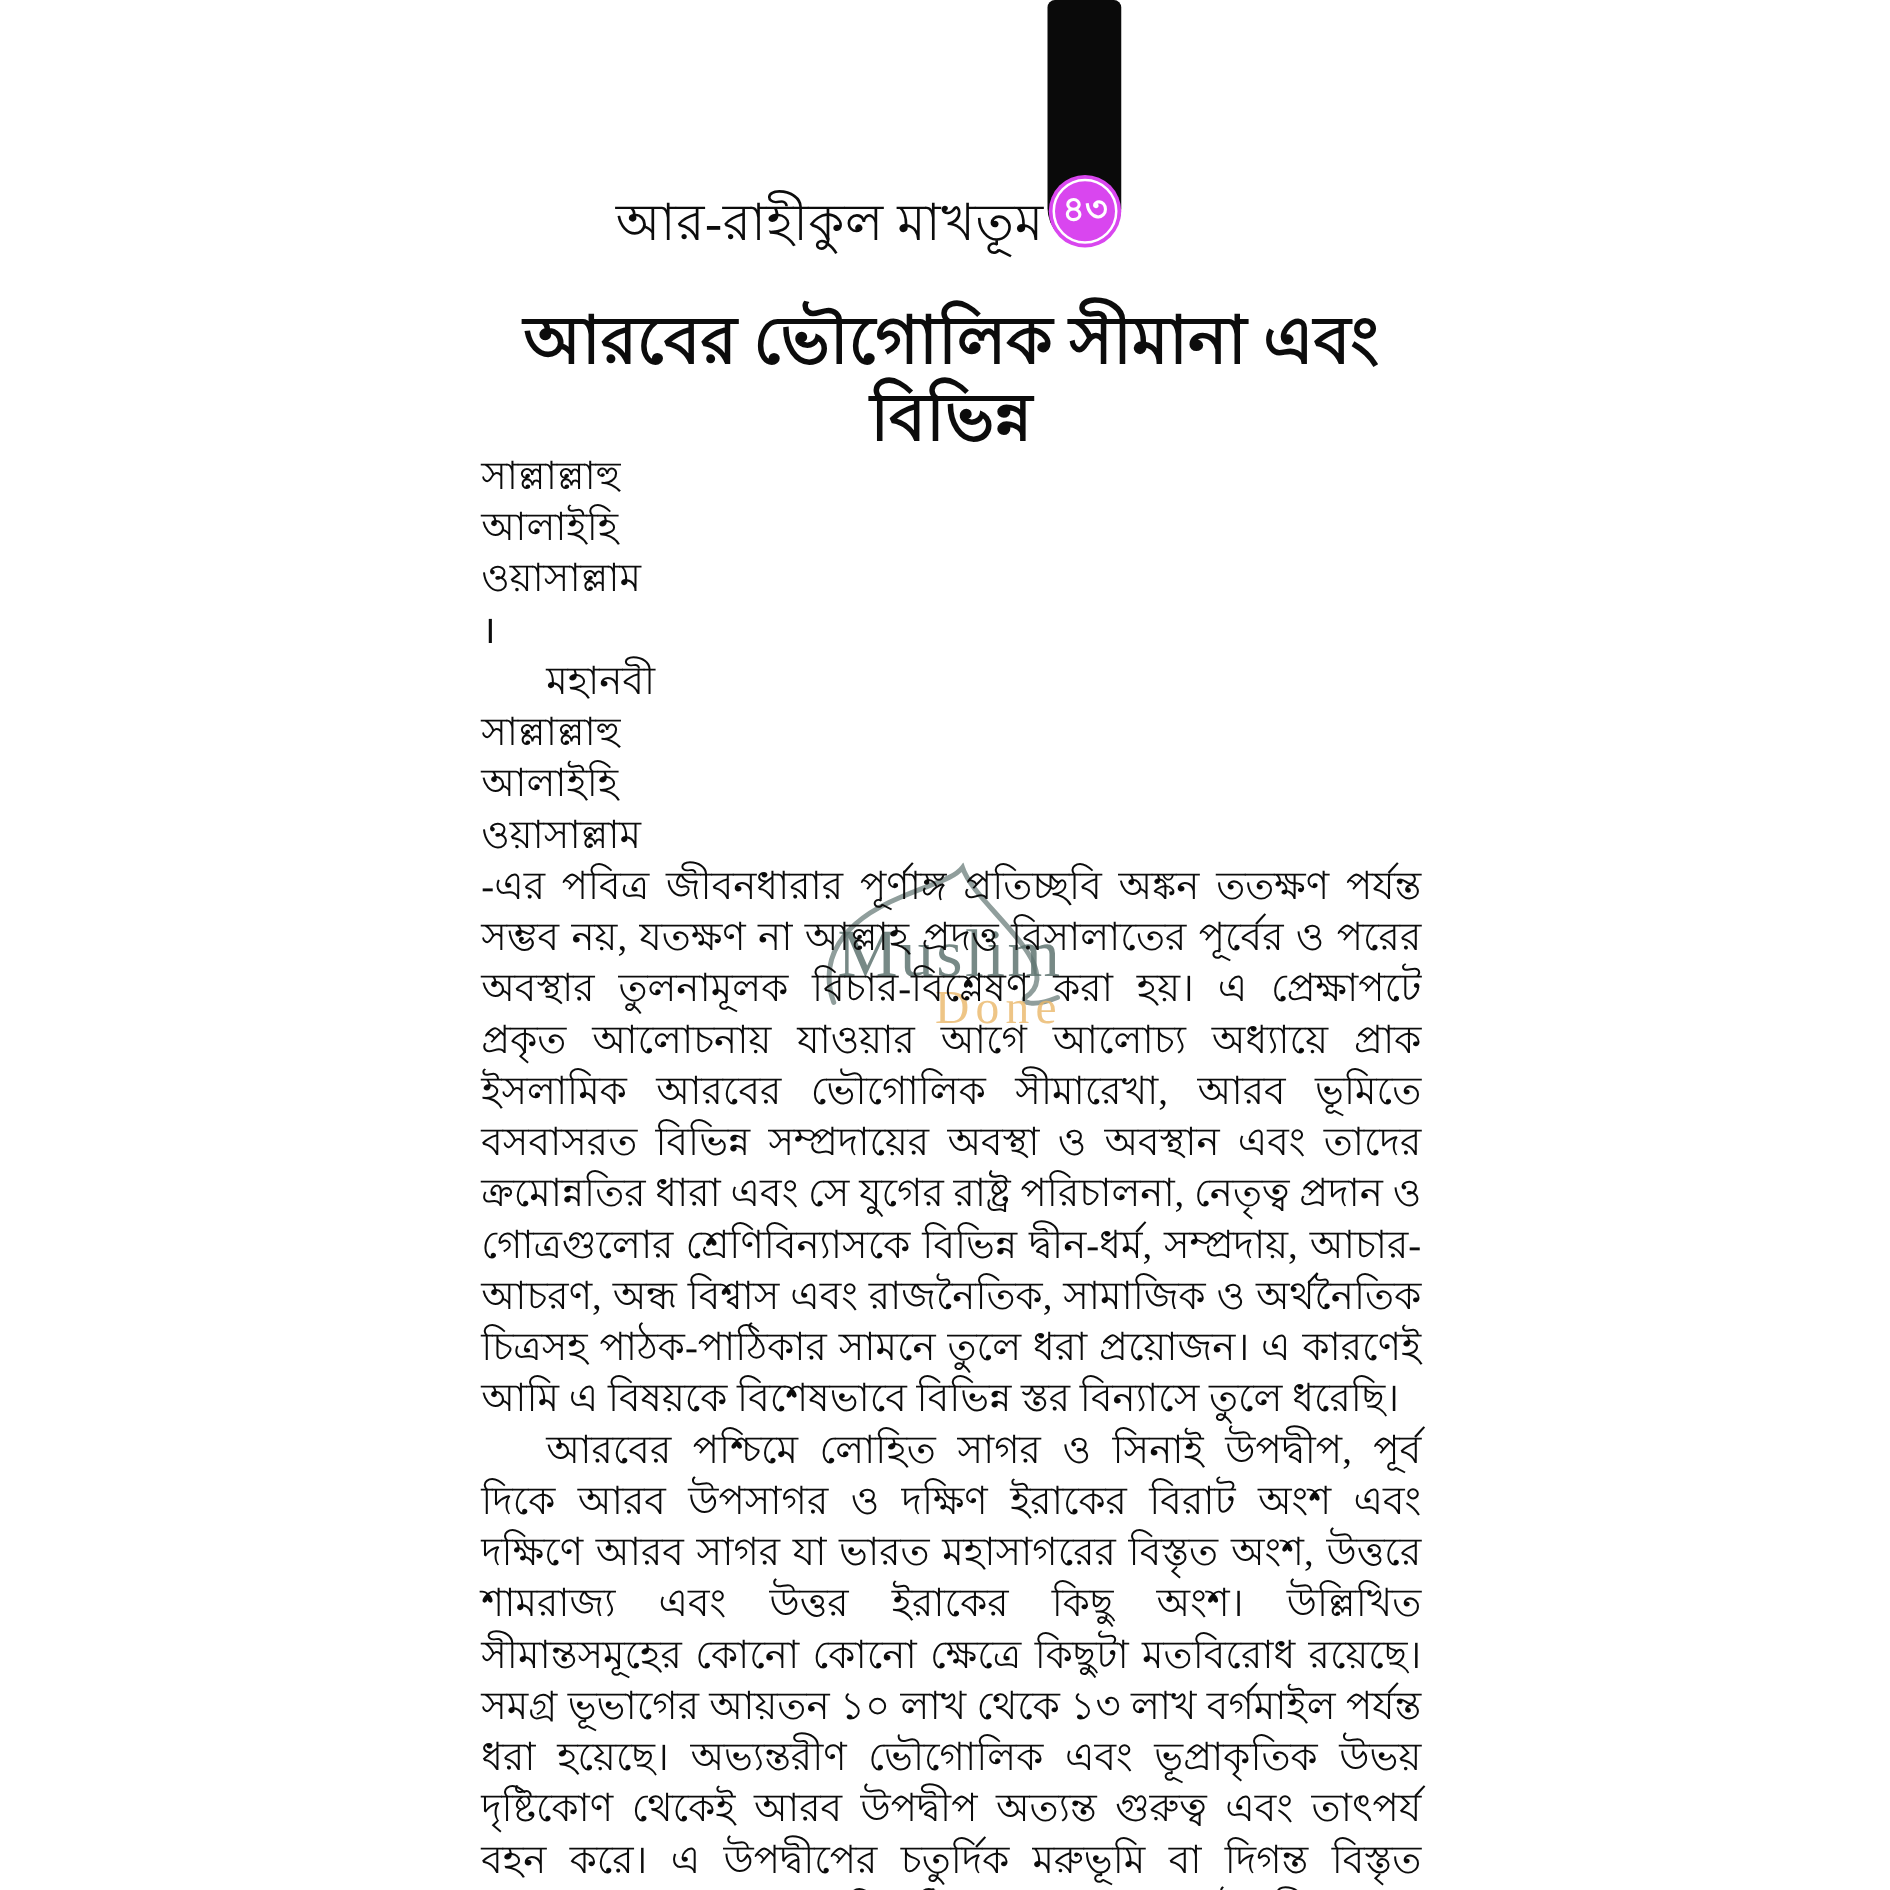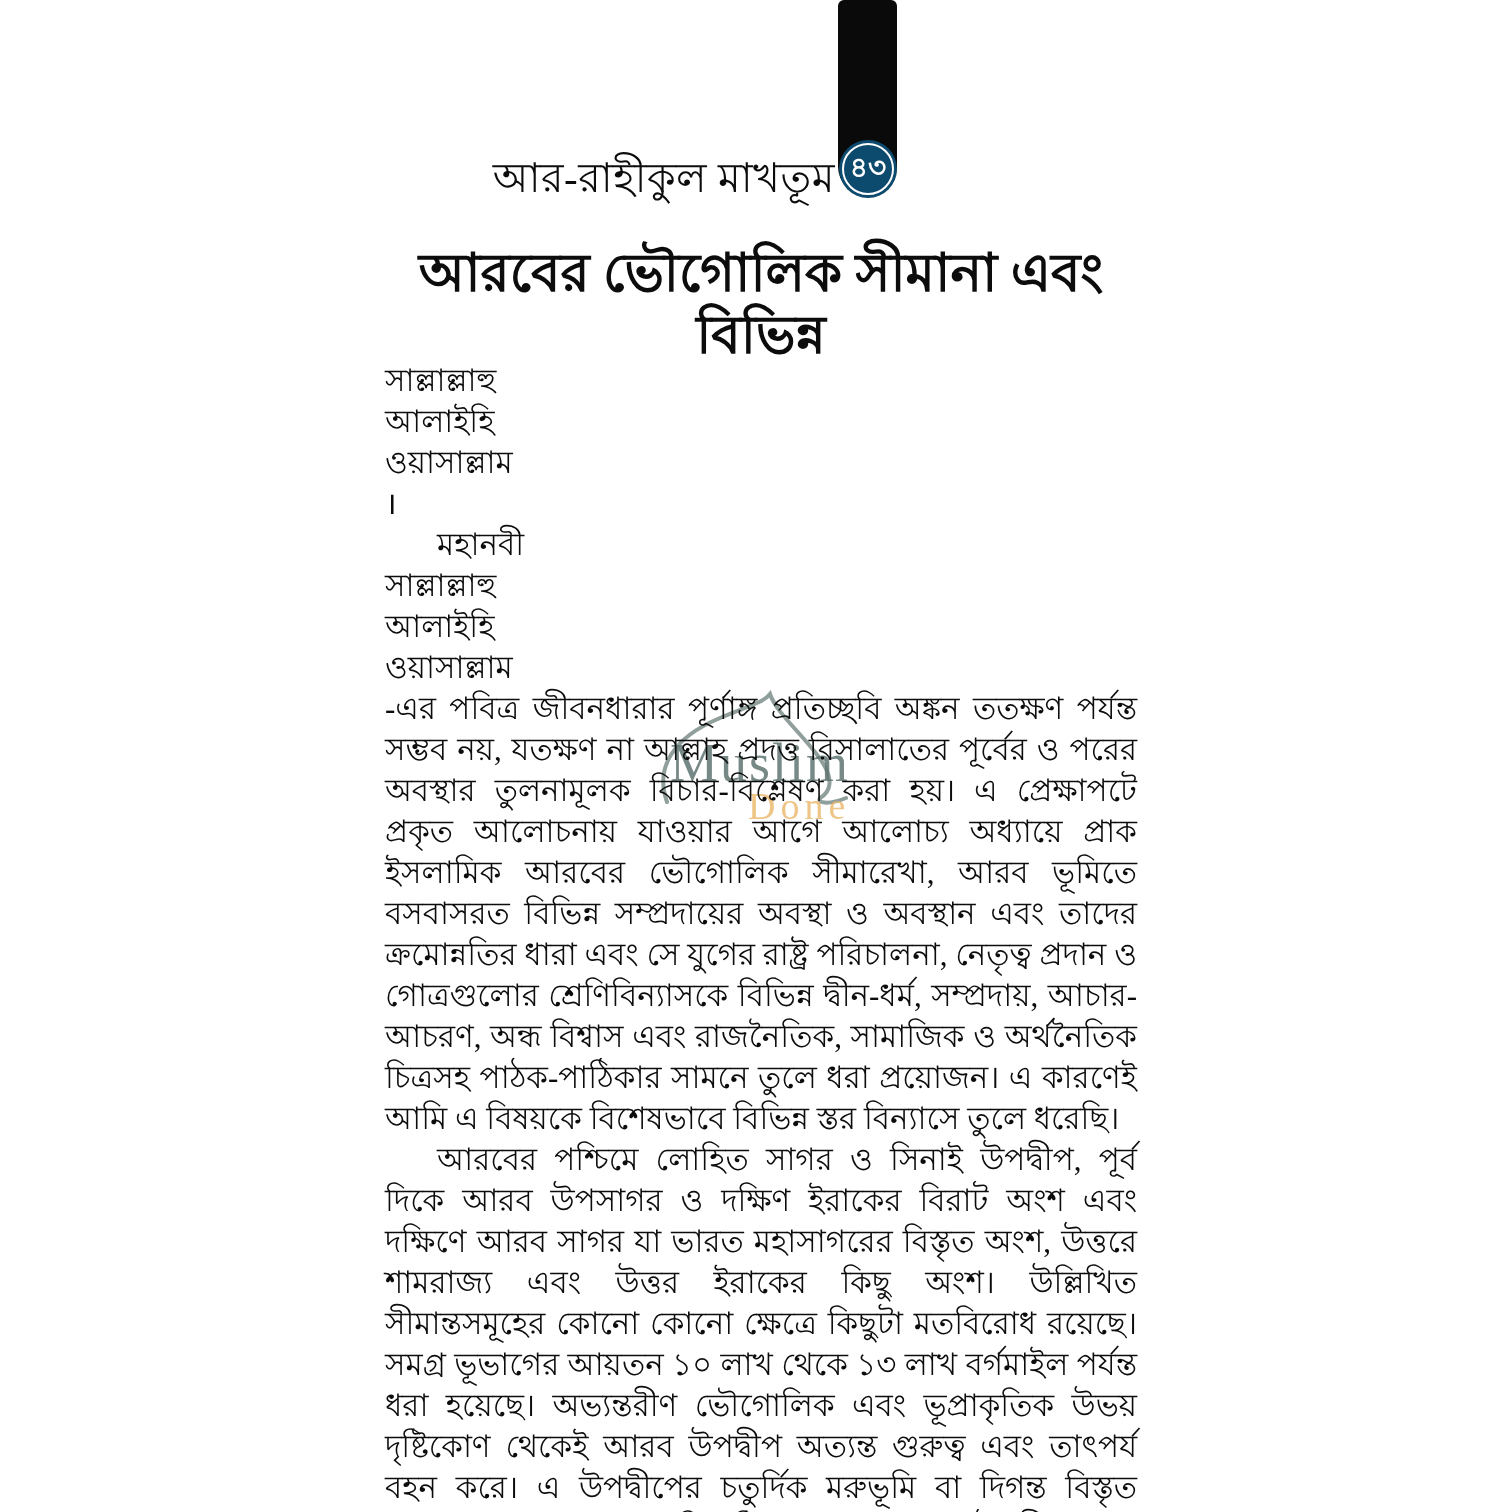--- a/index.html
+++ b/index.html
@@ -14,21 +14,21 @@
   }
 
   
   .header-bar{
     position:absolute;left:838px;top:0;width:59px;height:196px;
     background:#0a0a0a;
     border-radius:6px 6px 30px 30px;
   }
   .page-badge{
     position:absolute;left:839px;top:140px;width:58px;height:58px;
-    background:#0c4a6e;border-radius:50%;
+    background:#d946ef;border-radius:50%;
   }
   .page-badge-ring{
     position:absolute;top:3px;left:3px;right:3px;bottom:3px;
     border:2.5px solid #ffffff;border-radius:50%;
   }
   .page-badge-num{
     position:absolute;top:0;left:0;width:100%;height:100%;
     display:flex;align-items:center;justify-content:center;
     color:#ffffff;font-size:28px;font-weight:bold;
   }

